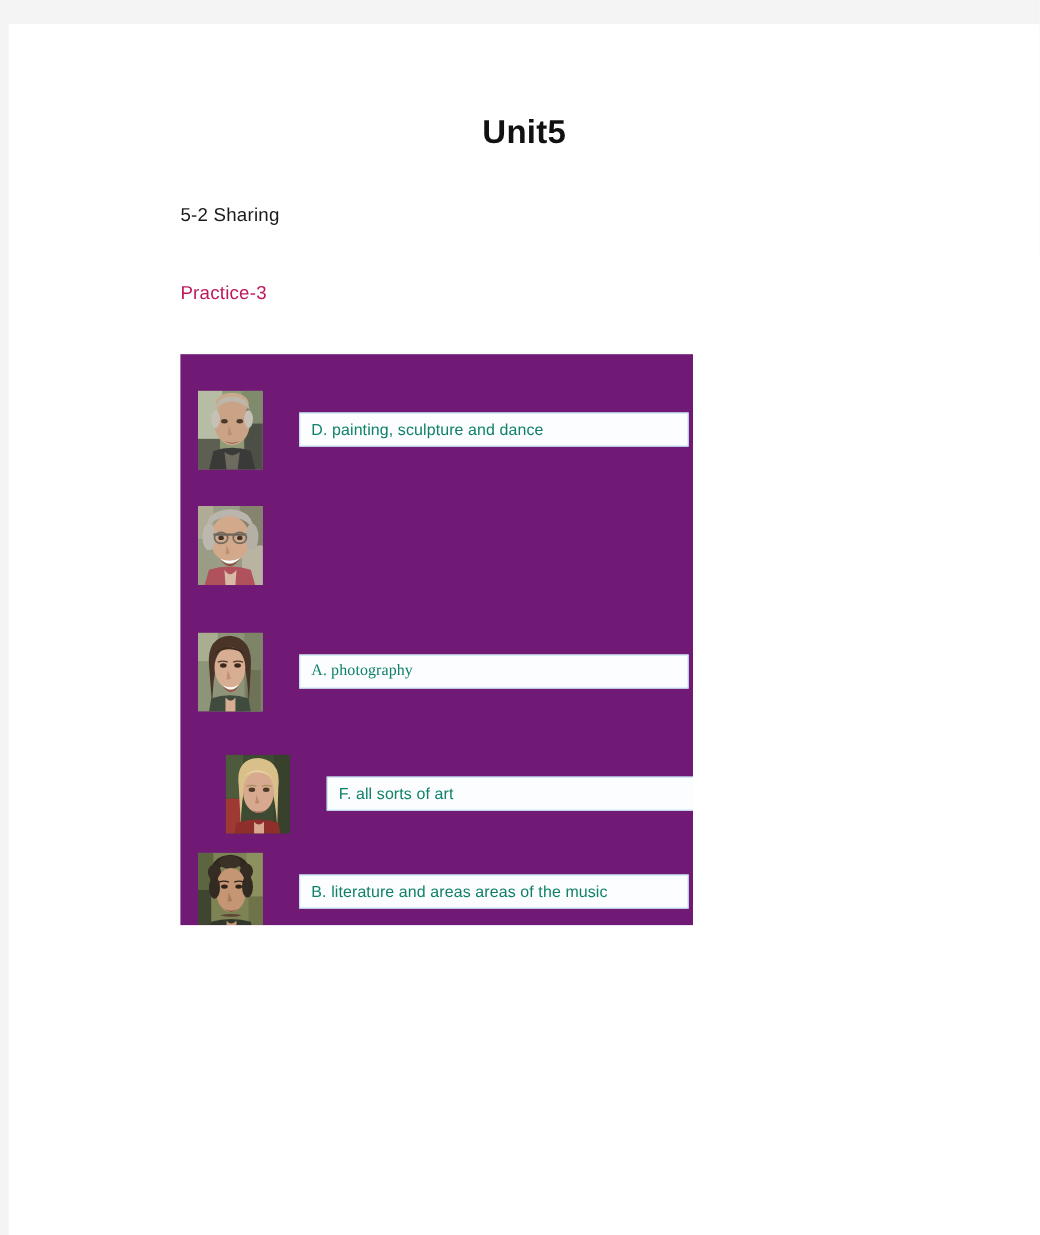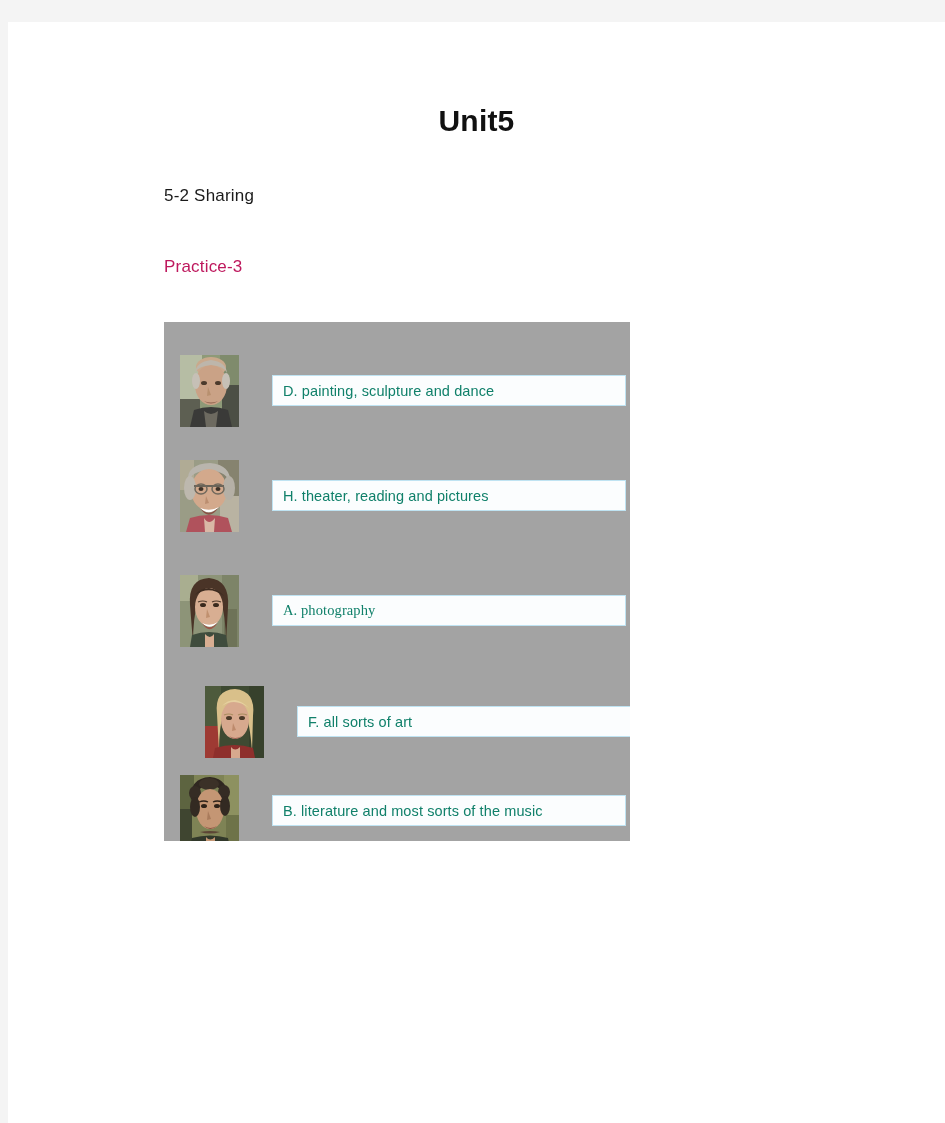--- a/index.html
+++ b/index.html
@@ -53,21 +53,21 @@
     letter-spacing: 0.2px;
   }
 
   
   #exercise-panel {
     position: absolute;
     left: 156px;
     top: 300px;
     width: 466px;
     height: 519px;
-    background: #a3a3a3;
+    background: #701a75;
     overflow: hidden;
   }
 
   .exercise-row {
     position: absolute;
     left: 16px;
     width: 440px;
     height: 72px;
   }
   .exercise-row:nth-child(1) { top: 33px; }
@@ -162,23 +162,20 @@
           <ellipse cx="21" cy="29" rx="6" ry="5" fill="none" stroke="#70685c" stroke-width="1.5"></ellipse>
           <ellipse cx="38" cy="29" rx="6" ry="5" fill="none" stroke="#70685c" stroke-width="1.5"></ellipse>
           <ellipse cx="21" cy="29" rx="2.5" ry="2" fill="#3e3228"></ellipse>
           <ellipse cx="38" cy="29" rx="2.5" ry="2" fill="#3e3228"></ellipse>
           <path d="M26 36 L29 43 L25 44" fill="#bb8e70"></path>
           <path d="M20 48 Q29 57 39 47 Q30 52 20 48 Z" fill="#ffffff"></path>
           <path d="M20 48 Q29 58 39 47 Q29 62 20 48 Z" fill="#8b4f44"></path>
           <path d="M10 58 Q29 52 48 58 L52 72 L6 72 Z" fill="#b0525c"></path>
           <path d="M24 58 Q29 66 35 58 L34 72 L25 72 Z" fill="#d9b8a6"></path>
         </svg>
-      </div>
-      <div class="answer-box">
-        <span class="answer-text">H. theater, reading and pictures</span>
       </div>
     </div>
 
     <div class="exercise-row">
       <div class="person-photo">
         <svg viewBox="0 0 59 72" preserveAspectRatio="none">
           <rect x="0" y="0" width="59" height="72" fill="#8d9478"></rect>
           <rect x="0" y="0" width="18" height="26" fill="#a9ae90"></rect>
           <rect x="42" y="0" width="17" height="72" fill="#7d8468"></rect>
           <rect x="44" y="34" width="13" height="38" fill="#6e7358"></rect>
@@ -246,18 +243,18 @@
           <path d="M19 27 Q24 25 28 27" stroke="#2e2219" stroke-width="1.3" fill="none"></path>
           <path d="M33 27 Q37 25 42 27" stroke="#2e2219" stroke-width="1.3" fill="none"></path>
           <path d="M28 36 L31 44 L27 45" fill="#a97b5c"></path>
           <path d="M24 51 Q30 55 37 51 Q30 57 24 51 Z" fill="#8a4f41"></path>
           <path d="M20 57 Q30 55 40 57 Q30 60 20 57 Z" fill="#5c4535"></path>
           <path d="M12 63 Q30 58 48 63 L50 72 L10 72 Z" fill="#31382a"></path>
           <path d="M26 62 Q30 67 35 62 L35 72 L26 72 Z" fill="#c49674"></path>
         </svg>
       </div>
       <div class="answer-box">
-        <span class="answer-text">B. literature and most sorts of the music</span>
+        <span class="answer-text">B. literature and areas areas of the music</span>
       </div>
     </div>
 
   </div>
 </div>
 
 </body></html>

